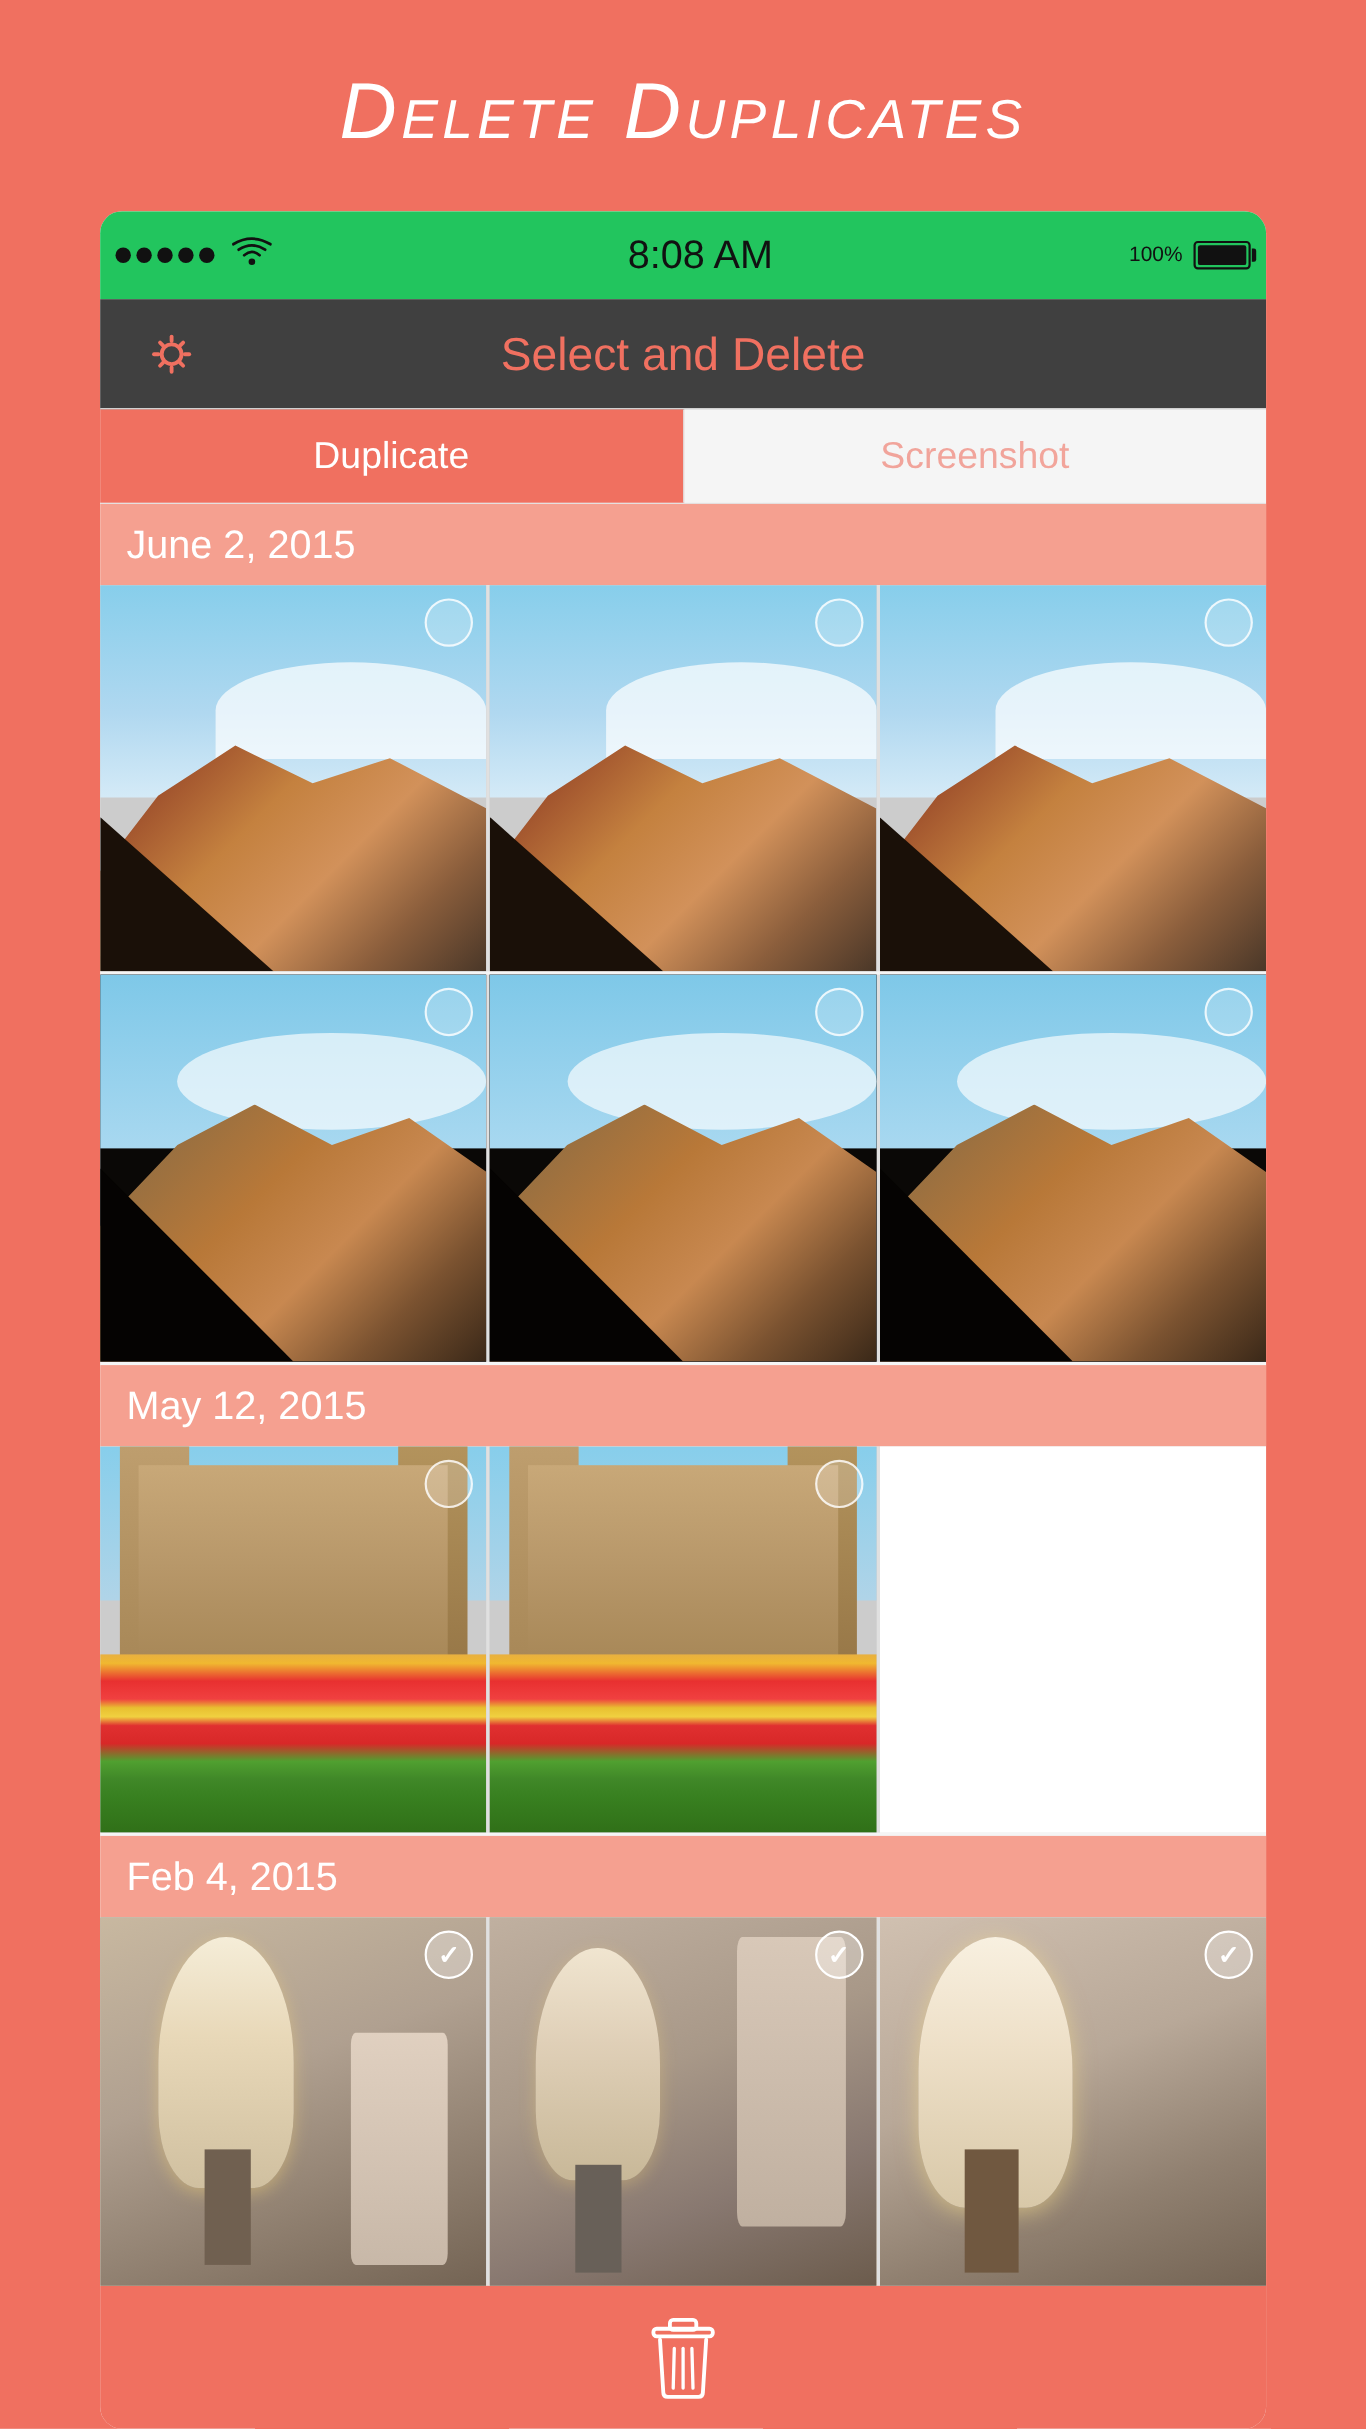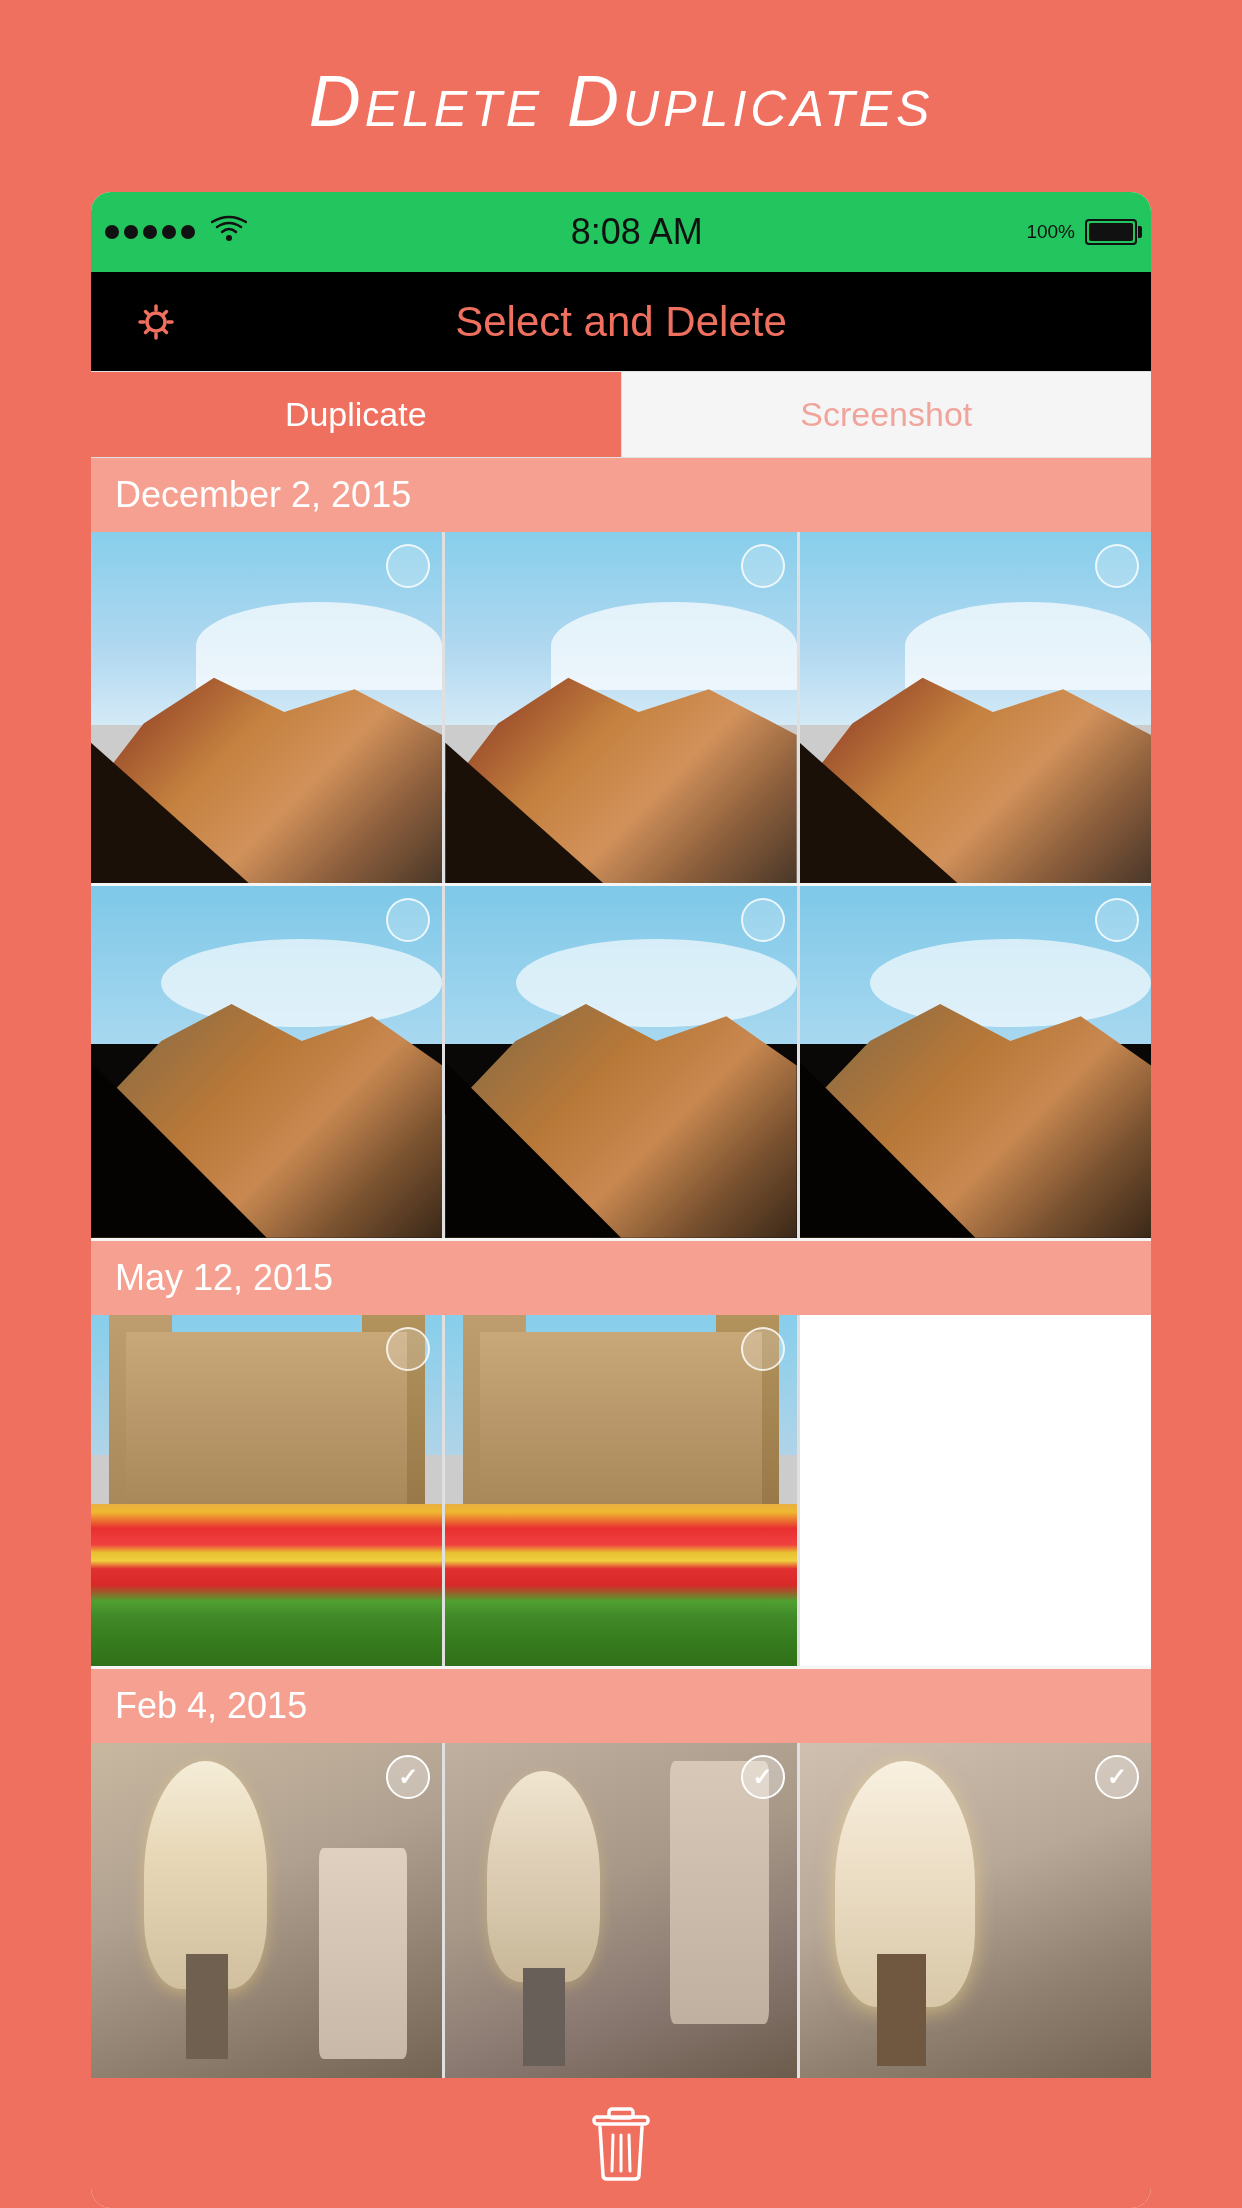--- a/index.html
+++ b/index.html
@@ -112,21 +112,21 @@
 
     .battery-fill {
       background: #111;
       height: 100%;
       width: 100%;
       border-radius: 2px;
     }
 
     
     .nav-bar {
-      background: #000000;
+      background: #404040;
       height: 100px;
       display: flex;
       align-items: center;
       justify-content: center;
       position: relative;
       border-bottom: 1px solid #e0e0e0;
     }
 
     .gear-btn {
       position: absolute;
@@ -438,21 +438,21 @@
     <div class="tab active">
       <span>Duplicate</span>
     </div>
     <div class="tab inactive">
       <span>Screenshot</span>
     </div>
   </div>
 
   <div class="content-area">
 
-    <div class="date-header">December 2, 2015</div>
+    <div class="date-header">June 2, 2015</div>
     <div class="photo-grid grid-section">
 
       <div class="photo-cell">
         <div class="mountain-photo">
           <div class="mountain-sky"></div>
           <div class="mountain-clouds"></div>
           <div class="mountain-body"></div>
           <div class="mountain-dark"></div>
         </div>
         <div class="check-circle"></div>

